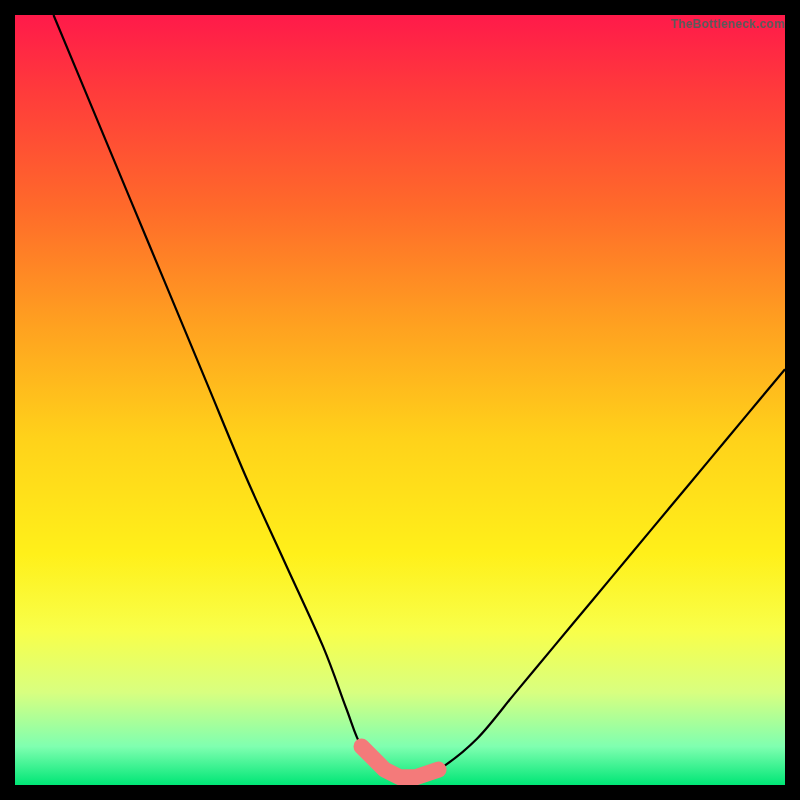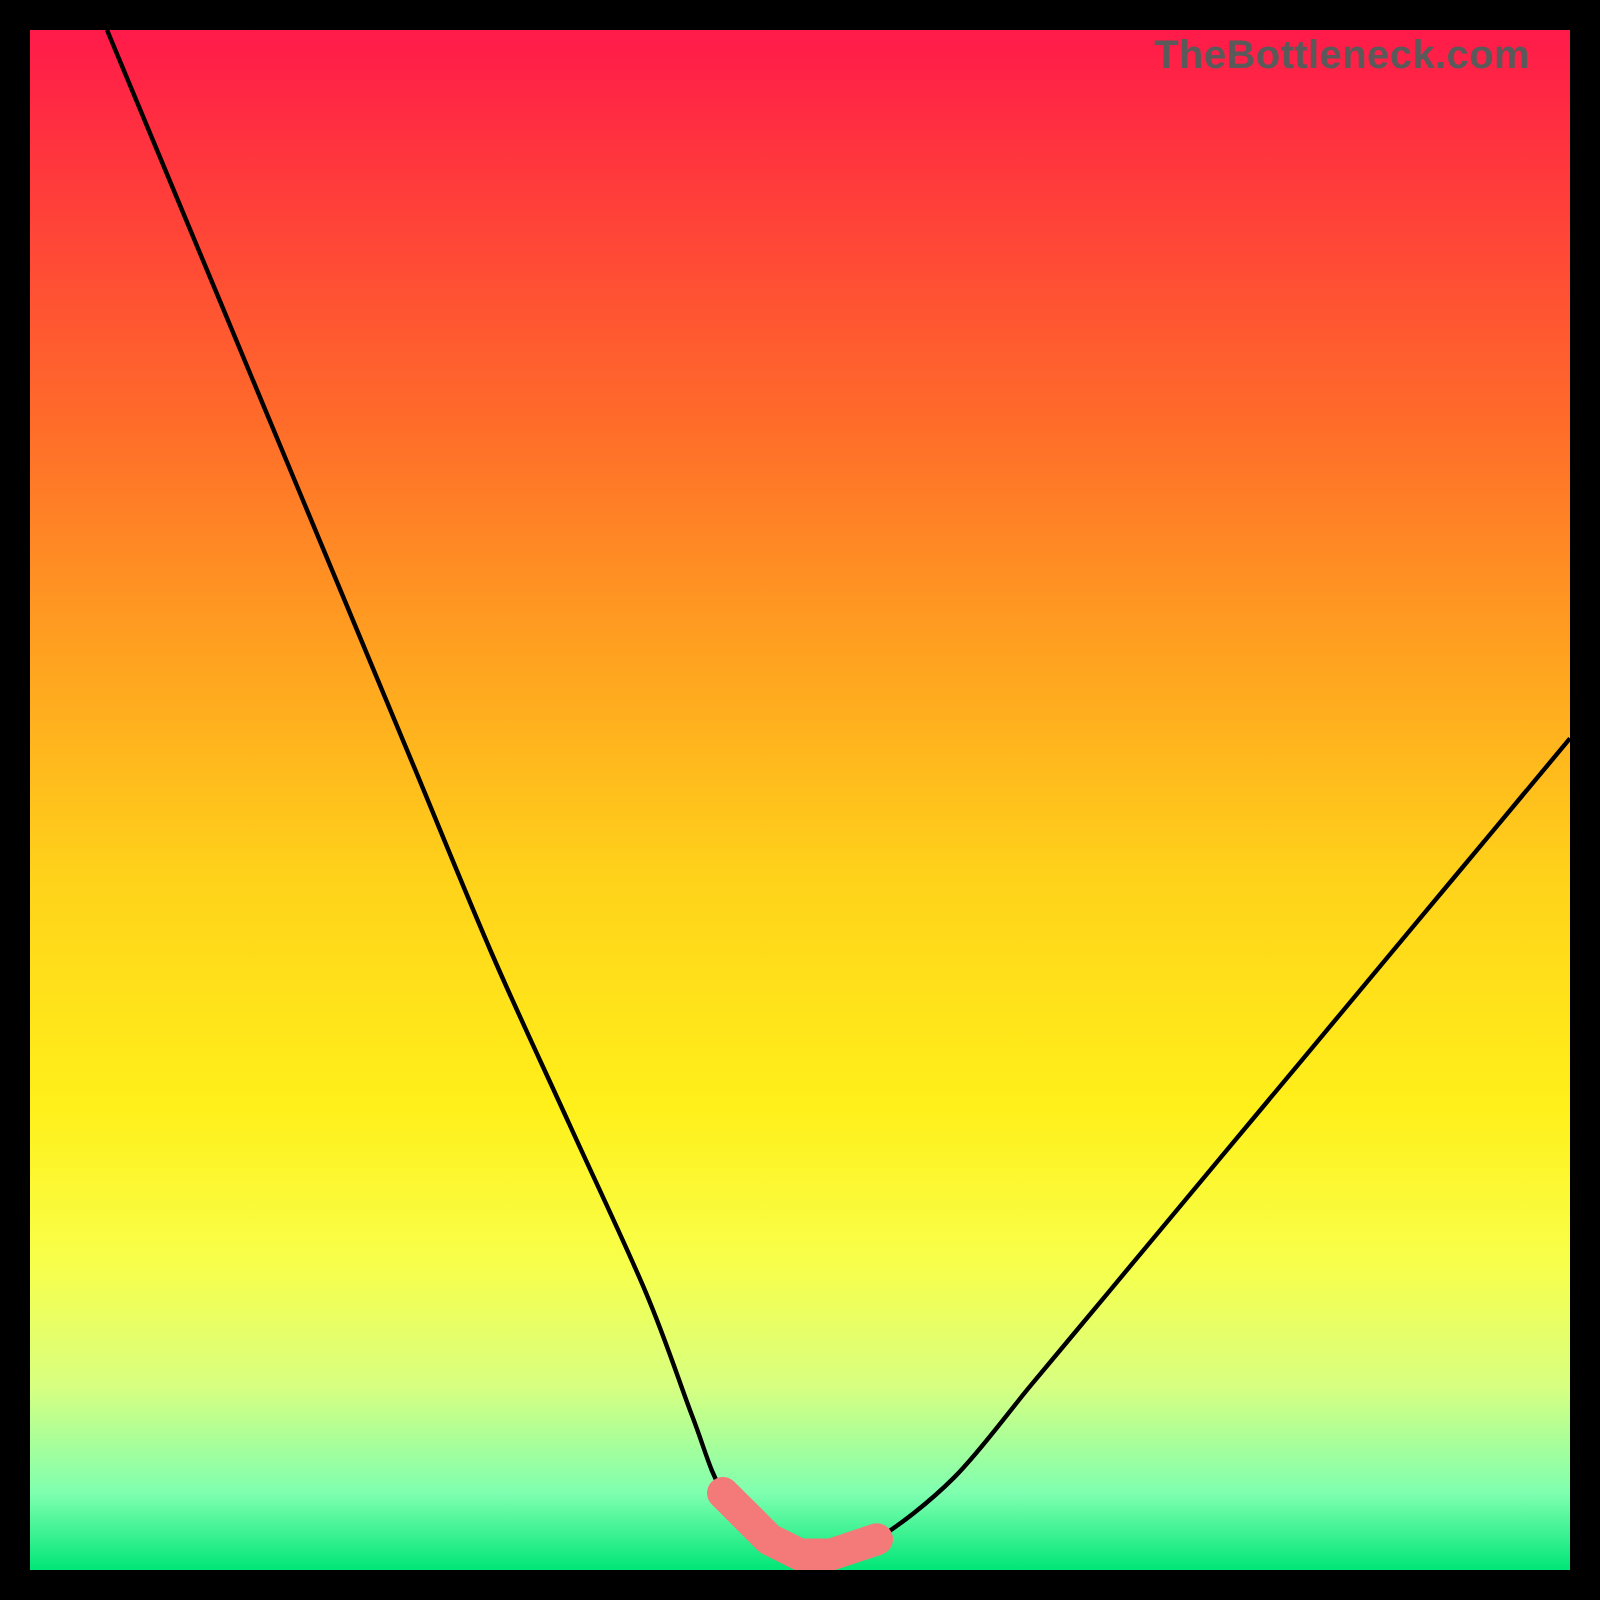--- a/index.html
+++ b/index.html
@@ -24,23 +24,23 @@
       #ffd21a 55%,
       #fff01a 70%,
       #f8ff4a 80%,
       #d8ff80 88%,
       #7fffb0 95%,
       #00e676 100%);
   }
   .watermark {
     position: absolute;
     top: 2px;
-    right: 20px;
+    right: 0;
     font-family: Arial, Helvetica, sans-serif;
-    font-size: 20px;
+    font-size: 12px;
     font-weight: bold;
     color: #5a5a5a;
     letter-spacing: 0.2px;
     user-select: none;
   }
   svg.curve {
     position: absolute;
     left: 0;
     top: 0;
     width: 770px;

